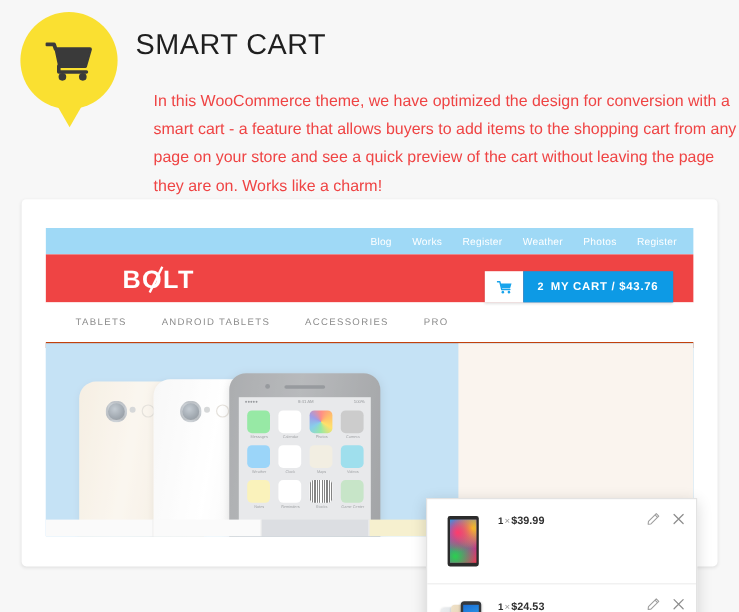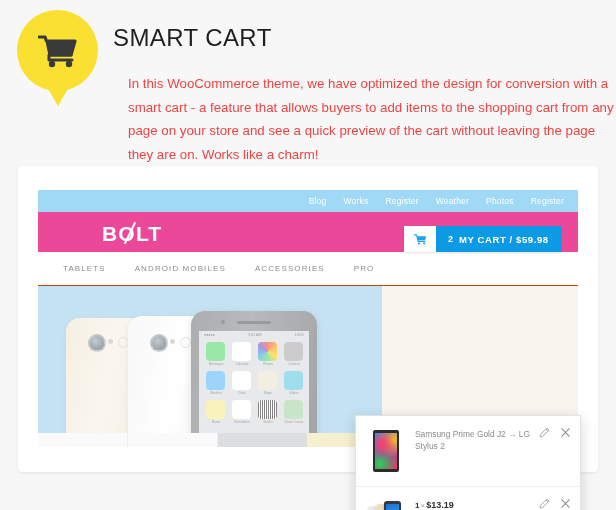--- a/index.html
+++ b/index.html
@@ -100,21 +100,21 @@
   .topbar-links span {
     font-size: 8.5px;
     color: #ffffff;
     letter-spacing: 0.2px;
   }
 
   .brandbar {
     position: absolute;
     left: 0; top: 22px;
     width: 540px; height: 40px;
-    background: #ec4899;
+    background: #ef4444;
   }
   .brand-logo {
     position: absolute;
     left: 64px; top: 10px;
     font-size: 21px;
     font-weight: bold;
     letter-spacing: 1.2px;
     color: #ffffff;
   }
   .brand-logo .slash {
@@ -427,21 +427,21 @@
     <div class="brandbar">
       <div class="brand-logo">
         <span>BOLT</span>
         <span class="slash"></span>
       </div>
     </div>
 
     <div class="mainnav">
       <div class="mainnav-inner">
         <span>TABLETS</span>
-        <span>ANDROID MOBILES</span>
+        <span>ANDROID TABLETS</span>
         <span>ACCESSORIES</span>
         <span>PRO</span>
       </div>
     </div>
 
     <div class="hero">
       <div class="hero-right-bg"></div>
 
       <div class="phone phone-gold">
         <div class="lens" style="left:22px;top:16px;"></div>
@@ -533,36 +533,38 @@
       <div class="cart-icon-box">
         <svg width="13" height="11" viewBox="0 0 18 15">
           <path d="M0.5 1 h3 l2.2 9 h9.4" fill="none" stroke="#18a4ec" stroke-width="1.6" stroke-linecap="round" stroke-linejoin="round"></path>
           <path d="M4 3 h13 l-1.6 5.5 H5.4 Z" fill="#18a4ec"></path>
           <circle cx="7" cy="13" r="1.5" fill="#18a4ec"></circle>
           <circle cx="14" cy="13" r="1.5" fill="#18a4ec"></circle>
         </svg>
       </div>
       <div class="cart-main-btn">
         <span class="cart-count">2</span>
-        <span class="cart-label">MY CART / $59.98</span>
+        <span class="cart-label">MY CART / $43.76</span>
       </div>
     </div>
 
   </div>
 
   <div class="cart-panel">
 
     <div class="cart-item">
       <div class="thumb">
         <div class="thumb-tablet">
           <div class="thumb-tablet-screen"></div>
         </div>
       </div>
       <div class="item-body">
-        <div class="item-name">Samsung Prime Gold J2 → LG Stylus 2</div>
+        <div class="item-price-row">
+          <span class="item-qty">1</span><span class="item-x">×</span><span class="item-price">$39.99</span>
+        </div>
       </div>
       <div class="item-actions">
         <svg class="act-icon" viewBox="0 0 16 16">
           <path d="M11.5 1.5 l3 3 L5 14 L1.6 14.4 L2 11 Z" fill="none" stroke="#9e9e9e" stroke-width="1.3" stroke-linejoin="round"></path>
           <path d="M10 3 l3 3" stroke="#9e9e9e" stroke-width="1.3"></path>
         </svg>
         <svg class="act-icon" viewBox="0 0 16 16">
           <path d="M2.5 2.5 L13.5 13.5 M13.5 2.5 L2.5 13.5" stroke="#8d8d8d" stroke-width="1.5" stroke-linecap="round"></path>
         </svg>
       </div>
@@ -573,21 +575,21 @@
         <div class="thumb-phones">
           <div class="mini-phone mp-silver"></div>
           <div class="mini-phone mp-gold"></div>
           <div class="mini-phone mp-black">
             <div class="mp-black-screen"></div>
           </div>
         </div>
       </div>
       <div class="item-body">
         <div class="item-price-row">
-          <span class="item-qty">1</span><span class="item-x">×</span><span class="item-price">$13.19</span>
+          <span class="item-qty">1</span><span class="item-x">×</span><span class="item-price">$24.53</span>
         </div>
 
       </div>
       <div class="item-actions">
         <svg class="act-icon" viewBox="0 0 16 16">
           <path d="M11.5 1.5 l3 3 L5 14 L1.6 14.4 L2 11 Z" fill="none" stroke="#9e9e9e" stroke-width="1.3" stroke-linejoin="round"></path>
           <path d="M10 3 l3 3" stroke="#9e9e9e" stroke-width="1.3"></path>
         </svg>
         <svg class="act-icon" viewBox="0 0 16 16">
           <path d="M2.5 2.5 L13.5 13.5 M13.5 2.5 L2.5 13.5" stroke="#8d8d8d" stroke-width="1.5" stroke-linecap="round"></path>

